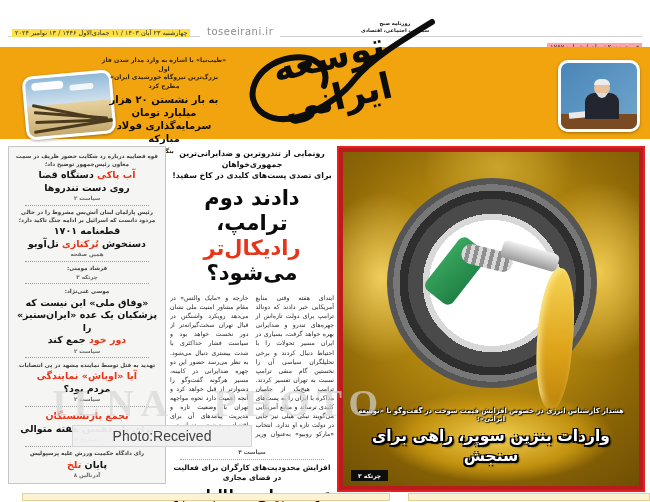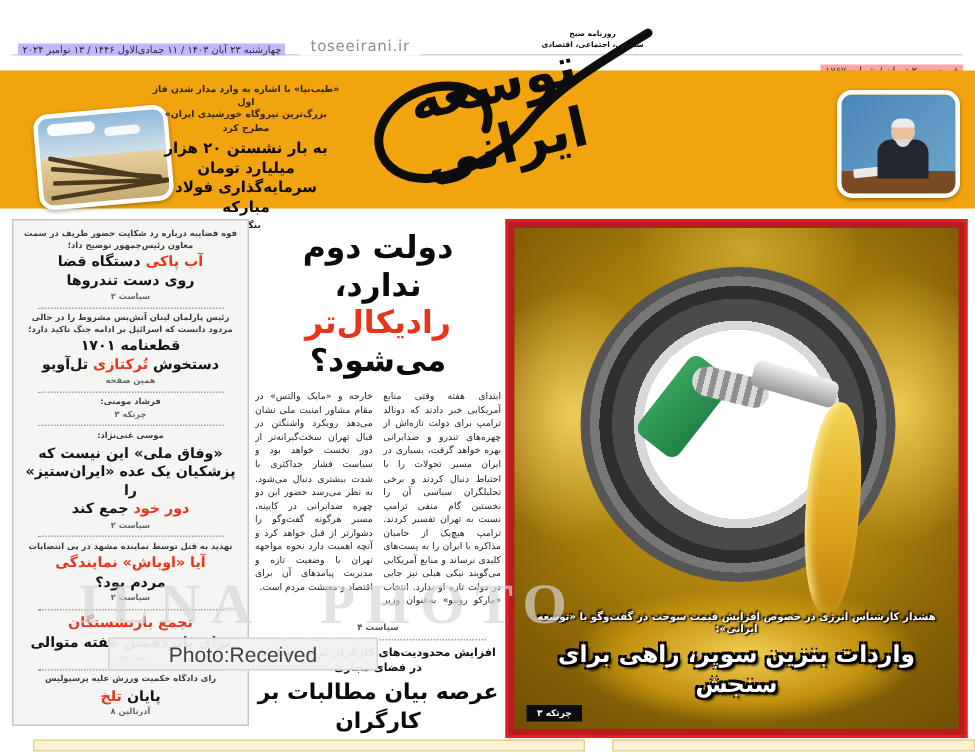--- a/index.html
+++ b/index.html
@@ -2,21 +2,21 @@
 <html lang="fa"><head>
 <meta charset="utf-8">
 <style>
   html,body{margin:0;padding:0;background:#e9e9e9;}
   .page{position:relative;width:650px;height:502px;background:#ffffff;overflow:hidden;
         font-family:"DejaVu Sans",sans-serif;margin:0 auto;}
   .red{color:#e8351a;}
 
   
   .hd-rule{position:absolute;left:8px;right:8px;top:36px;height:1px;background:#d2d2d2;}
-  .hd-date{position:absolute;left:12px;top:29px;font-size:6.5px;color:#2a2a2a;background:#c4b5fd;padding:0 3px;}
+  .hd-date{position:absolute;left:12px;top:29px;font-size:6.5px;color:#2a2a2a;background:#fde047;padding:0 3px;}
   .hd-url{position:absolute;left:200px;top:26px;font-size:10px;color:#8d8d8d;background:#fff;padding:0 7px;letter-spacing:.5px;}
   .hd-price{position:absolute;right:8px;top:43px;font-size:6.5px;color:#2a2a2a;background:#fca5a5;padding:0 3px;}
 
   
   .banner{position:absolute;left:0;top:47px;width:650px;height:92px;background:#f1a40e;}
   .bl-photo{position:absolute;left:24px;top:26px;width:84px;height:58px;border:3px solid #fff;border-radius:10px;
             transform:rotate(-5deg);overflow:hidden;box-shadow:0 1px 3px rgba(0,0,0,.35);background:#cfe2ef;}
   .bl-sky{position:absolute;left:0;top:0;right:0;height:46%;background:linear-gradient(#8fb9d8,#cfe0ec);}
   .bl-cloud{position:absolute;left:6px;top:4px;width:32px;height:8px;background:#fff;border-radius:8px;opacity:.95;}
   .bl-cloud2{position:absolute;left:44px;top:9px;width:24px;height:6px;background:#fff;border-radius:6px;opacity:.85;}
@@ -228,22 +228,26 @@
     <div>
       <div class="lc-kicker">رای دادگاه حکمیت ورزش علیه پرسپولیس</div>
       <div class="lc-h">
         <div><span>پایان</span> <span class="red">تلخ</span></div>
       </div>
       <div class="lc-ref">آدرنالین ۸</div>
     </div>
   </div>
 
   <div class="center" dir="rtl">
+    <div class="c-kicker">
+      <div>رونمایی از تندروترین و ضدایرانی‌ترین جمهوری‌خواهان</div>
+      <div>برای تصدی پست‌های کلیدی در کاخ سفید!</div>
+    </div>
     <div class="c-h">
-      <div>دولت دوم ندارد،</div>
+      <div>دادند دوم ترامپ،</div>
       <div><span class="red">رادیکال‌تر</span> <span>می‌شود؟</span></div>
     </div>
     <div class="c-body">ابتدای هفته وقتی منابع آمریکایی خبر دادند که دونالد ترامپ برای دولت تازه‌اش از چهره‌های تندرو و ضدایرانی بهره خواهد گرفت، بسیاری در ایران مسیر تحولات را با احتیاط دنبال کردند و برخی تحلیلگران سیاسی آن را نخستین گام منفی ترامپ نسبت به تهران تفسیر کردند. ترامپ هیچ‌یک از حامیان مذاکره با ایران را به پست‌های کلیدی نرساند و منابع آمریکایی می‌گویند نیکی هیلی نیز جایی در دولت تازه او ندارد. انتخاب «مارکو روبیو» به‌عنوان وزیر خارجه و «مایک والتس» در مقام مشاور امنیت ملی نشان می‌دهد رویکرد واشنگتن در قبال تهران سخت‌گیرانه‌تر از دور نخست خواهد بود و سیاست فشار حداکثری با شدت بیشتری دنبال می‌شود. به نظر می‌رسد حضور این دو چهره ضدایرانی در کابینه، مسیر هرگونه گفت‌وگو را دشوارتر از قبل خواهد کرد و آنچه اهمیت دارد نحوه مواجهه تهران با وضعیت تازه و مدیریت پیامدهای آن برای اقتصاد و معیشت مردم است.</div>
     <div class="c-ref">سیاست ۴</div>
     <div class="dots"></div>
     <div class="c2-kicker">
       <div>افزایش محدودیت‌های کارگران برای فعالیت</div>
       <div>در فضای مجازی</div>
     </div>
     <div class="c2-h">

